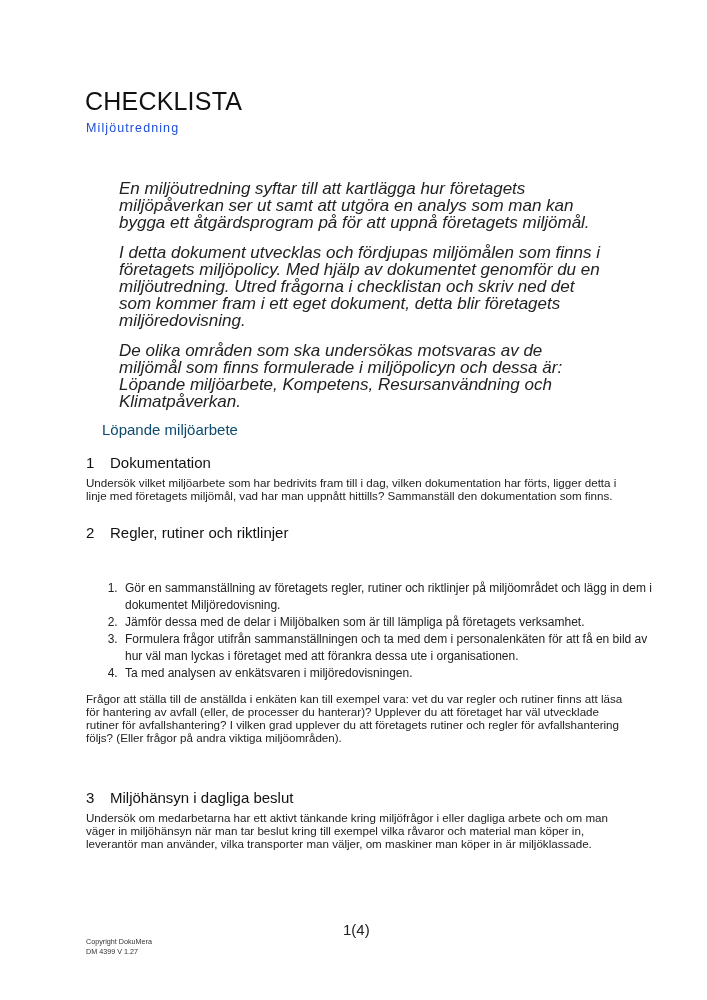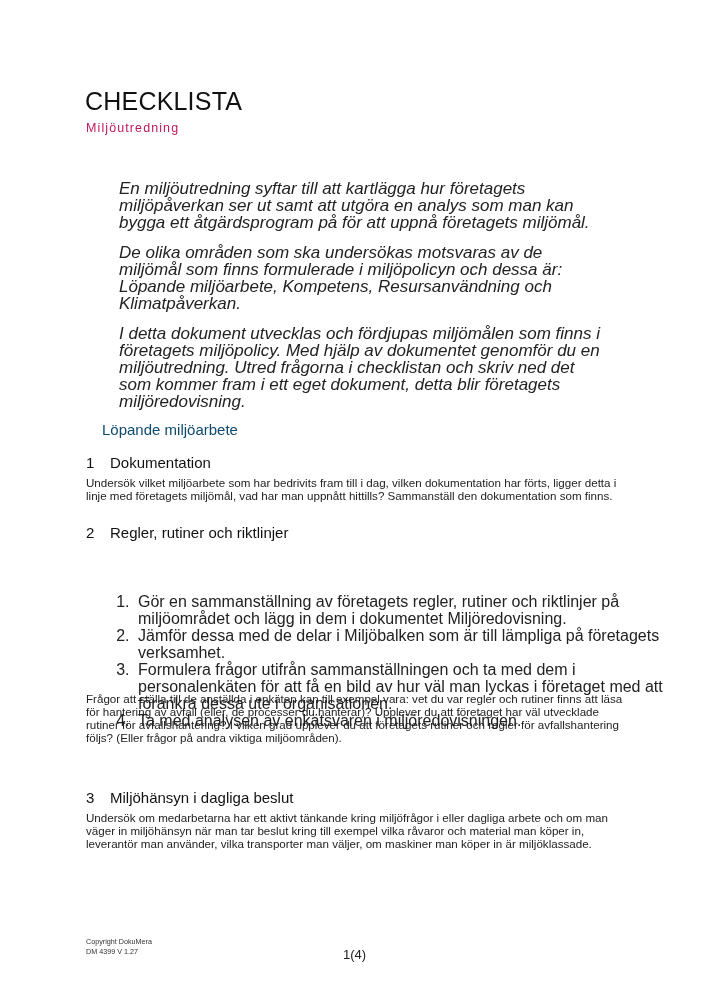--- a/index.html
+++ b/index.html
@@ -7,57 +7,57 @@
       width: 707px; height: 1000px; position: relative; overflow: hidden;
       font-family: "Liberation Sans", "DejaVu Sans", sans-serif; color: #111;
     }
     .page { position: absolute; left: 0; top: 0; width: 707px; height: 837px; }
     .title {
       position: absolute; left: 85px; top: 87px;
       font-size: 25px; letter-spacing: 0.2px; color: #111; margin: 0; font-weight: normal;
     }
     .subtitle {
       position: absolute; left: 86px; top: 121px;
-      font-size: 12.5px; letter-spacing: 1.1px; color: #be185d;
+      font-size: 12.5px; letter-spacing: 1.1px; color: #1d4ed8;
     }
     .intro {
       position: absolute; left: 119px; top: 180px; width: 490px;
       font-style: italic; font-size: 17px; line-height: 17px; color: #222;
     }
     .intro p { margin: 0 0 13px 0; }
     .section-title {
       position: absolute; left: 86px; top: 405px; font-size: 15px; color: #0c4a6e; margin: 16px; font-weight: normal;
     }
     .h2 { position: absolute; left: 86px; font-size: 15px; color: #111; margin: 0; font-weight: normal; }
     .h2 .num { display: inline-block; width: 24px; }
     .body-text {
       position: absolute; left: 86px; width: 545px;
       font-size: 11.6px; line-height: 13px; color: #222; margin: 0;
     }
     ol.steps {
       position: absolute; left: 86px; top: 580px; width: 545px;
-      margin: 13px; padding-left: 35px; font-size: 16px; line-height: 17px; color: #222;
+      margin: 0; padding-left: 35px; font-size: 12px; line-height: 17px; color: #222;
     }
     ol.steps li { padding-left: 4px; }
-    .page-num { position: absolute; left: 343px; top: 921px; font-size: 13px; color: #222; margin-top: 26px; }
+    .page-num { position: absolute; left: 343px; top: 921px; font-size: 15px; color: #222; }
     .footer {
       position: absolute; left: 86px; top: 937px; font-size: 7.2px; line-height: 9.5px; color: #333;
     }
   </style>
 </head>
 <body>
 
 <div class="page">
   <h1 class="title">CHECKLISTA</h1>
   <div class="subtitle">Miljöutredning</div>
 
   <div class="intro">
     <p>En miljöutredning syftar till att kartlägga hur företagets miljöpåverkan ser ut samt att utgöra en analys som man kan bygga ett åtgärdsprogram på för att uppnå företagets miljömål.</p>
+    <p>I detta dokument utvecklas och fördjupas miljömålen som finns i företagets miljöpolicy. Med hjälp av dokumentet genomför du en miljöutredning. Utred frågorna i checklistan och skriv ned det som kommer fram i ett eget dokument, detta blir företagets miljöredovisning.</p>
     <p>De olika områden som ska undersökas motsvaras av de miljömål som finns formulerade i miljöpolicyn och dessa är: Löpande miljöarbete, Kompetens, Resursanvändning och Klimatpåverkan.</p>
-    <p>I detta dokument utvecklas och fördjupas miljömålen som finns i företagets miljöpolicy. Med hjälp av dokumentet genomför du en miljöutredning. Utred frågorna i checklistan och skriv ned det som kommer fram i ett eget dokument, detta blir företagets miljöredovisning.</p>
   </div>
 
   <h2 class="section-title">Löpande miljöarbete</h2>
 
   <h3 class="h2" style="top:454px">
     <span class="num">1</span><span>Dokumentation</span>
   </h3>
   <p class="body-text" style="top:476px">Undersök vilket miljöarbete som har bedrivits fram till i dag, vilken dokumentation har förts, ligger detta i linje med företagets miljömål, vad har man uppnått hittills? Sammanställ den dokumentation som finns.</p>
 
   <h3 class="h2" style="top:524px">

